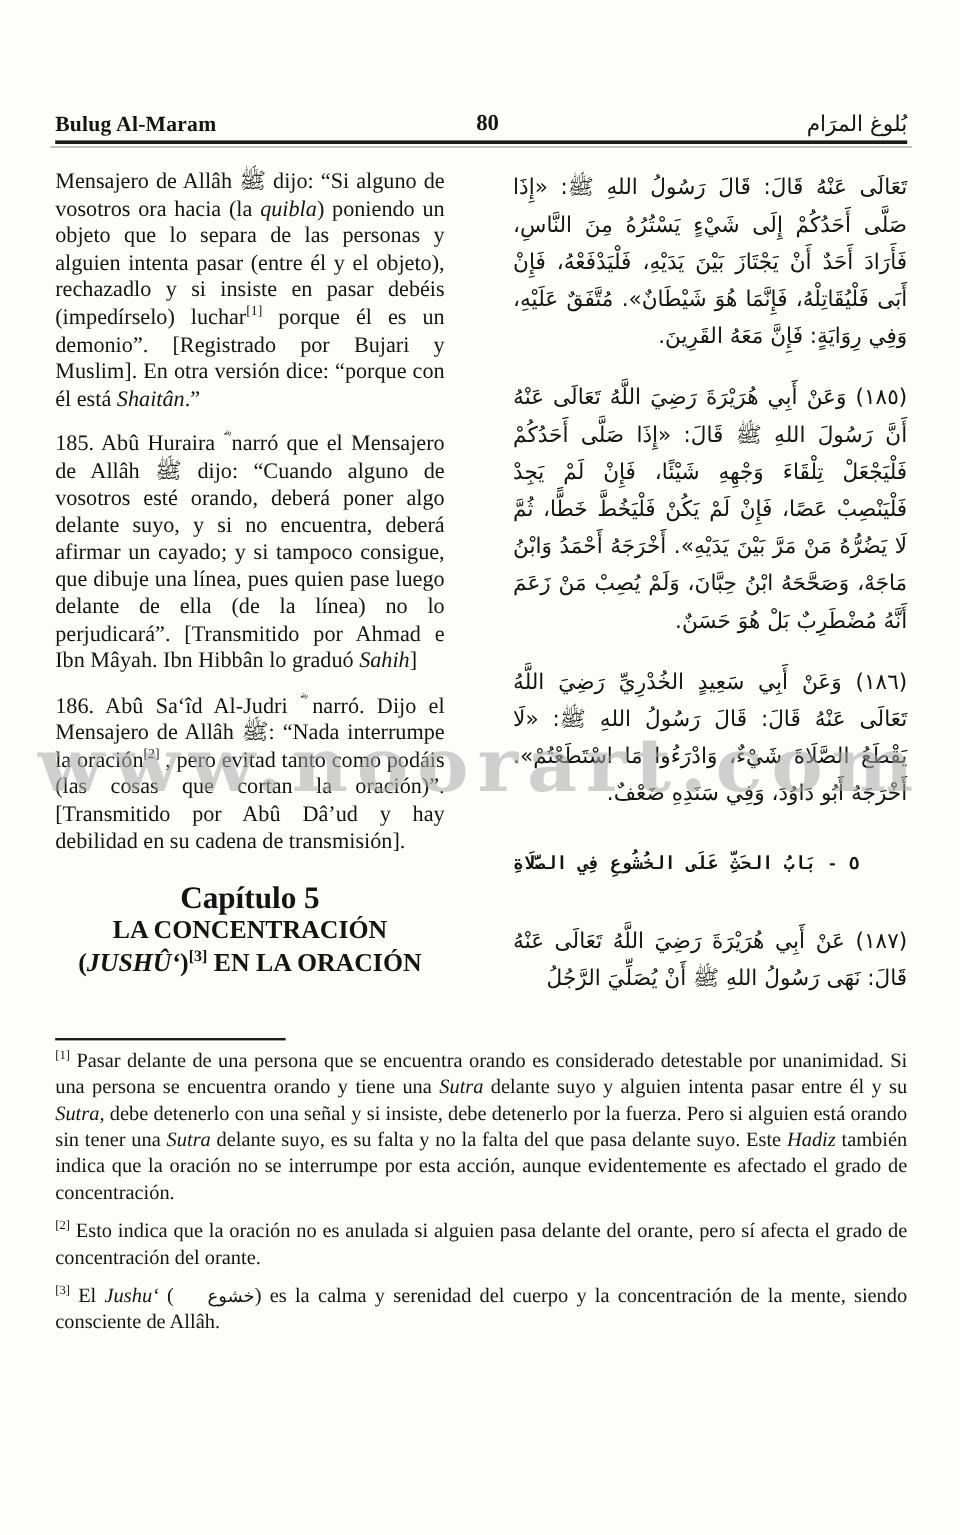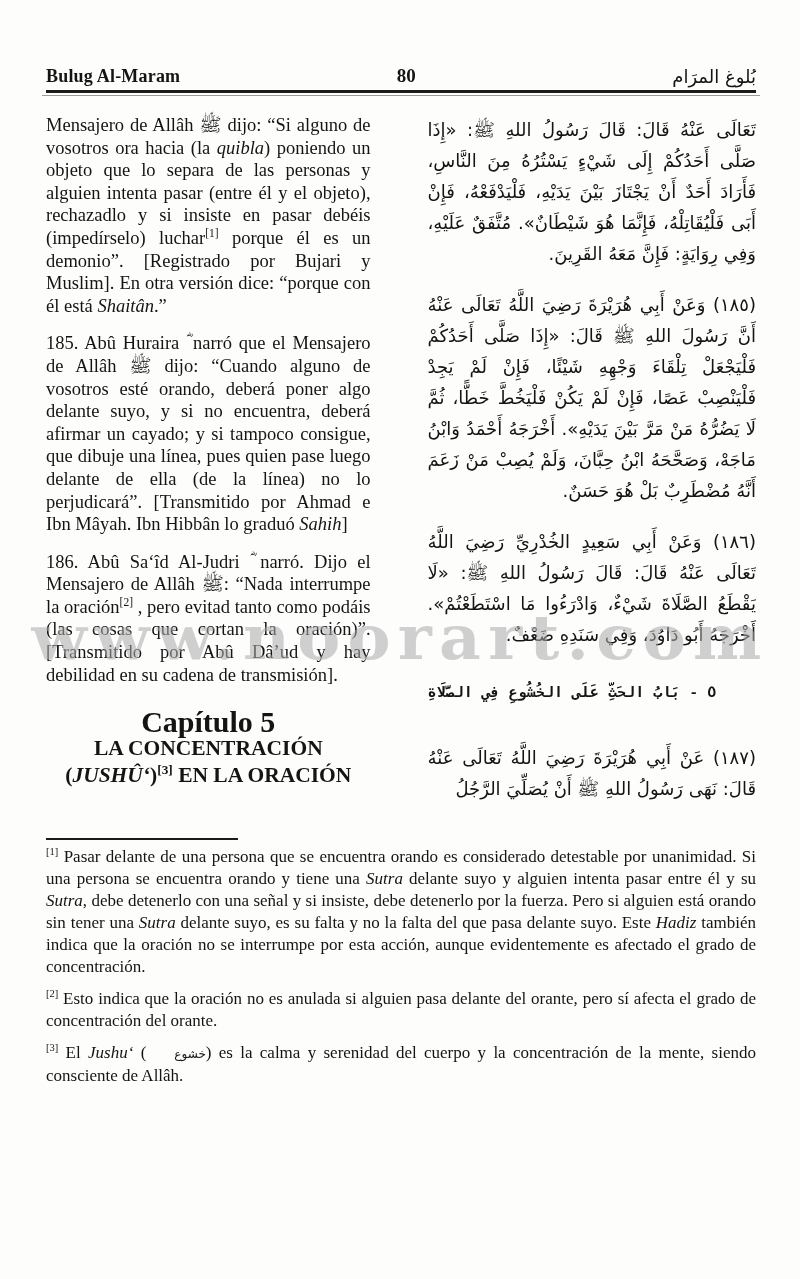--- a/index.html
+++ b/index.html
@@ -12,21 +12,21 @@
     overflow: hidden;
     font-family: "Liberation Serif", "DejaVu Serif", serif;
     color: #141414;
   }
   
   .header {
     display: flex;
     align-items: flex-end;
     justify-content: space-between;
     margin: 0 44px 0 46px;
-    padding-top: 65px;
+    padding-top: 92px;
   }
   .header .left-title {
     font-weight: bold;
     font-size: 18px;
     letter-spacing: 0.2px;
   }
   .header .page-num {
     font-weight: bold;
     font-size: 19px;
     transform: translateX(-30px);
@@ -63,21 +63,21 @@
     vertical-align: super;
   }
 
   .chapter-es {
     text-align: center;
     font-weight: bold;
     margin: 22px 0 26px 0;
     font-size: 21.5px;
     line-height: 27px;
   }
-  .chapter-es .l1 { font-size: 30px; }
+  .chapter-es .l1 { font-size: 26px; }
 
   .col-ar p {
     margin: 0 0 20px 0;
     font-family: "DejaVu Sans", sans-serif;
     font-size: 18px;
     line-height: 31px;
     direction: rtl;
     text-align: justify;
   }
   .chapter-ar {
@@ -97,21 +97,21 @@
     height: 2px;
     background: #1b1b1b;
     margin: 14px 0 6px 0;
   }
   .footnotes p {
     margin: 0 0 10px 0;
     font-size: 17px;
     line-height: 22px;
     text-align: justify;
   }
-  .fn-arabic { font-family: "DejaVu Sans", sans-serif; font-size: 12px; margin-left: 28px; }
+  .fn-arabic { font-family: "DejaVu Sans", sans-serif; font-size: 15px; margin-left: 28px; }
 
   
   .watermark {
     position: absolute;
     top: 601px;
     left: -6px;
     width: 812px;
     text-align: center;
     font-family: "DejaVu Serif", serif;
     font-size: 62px;

